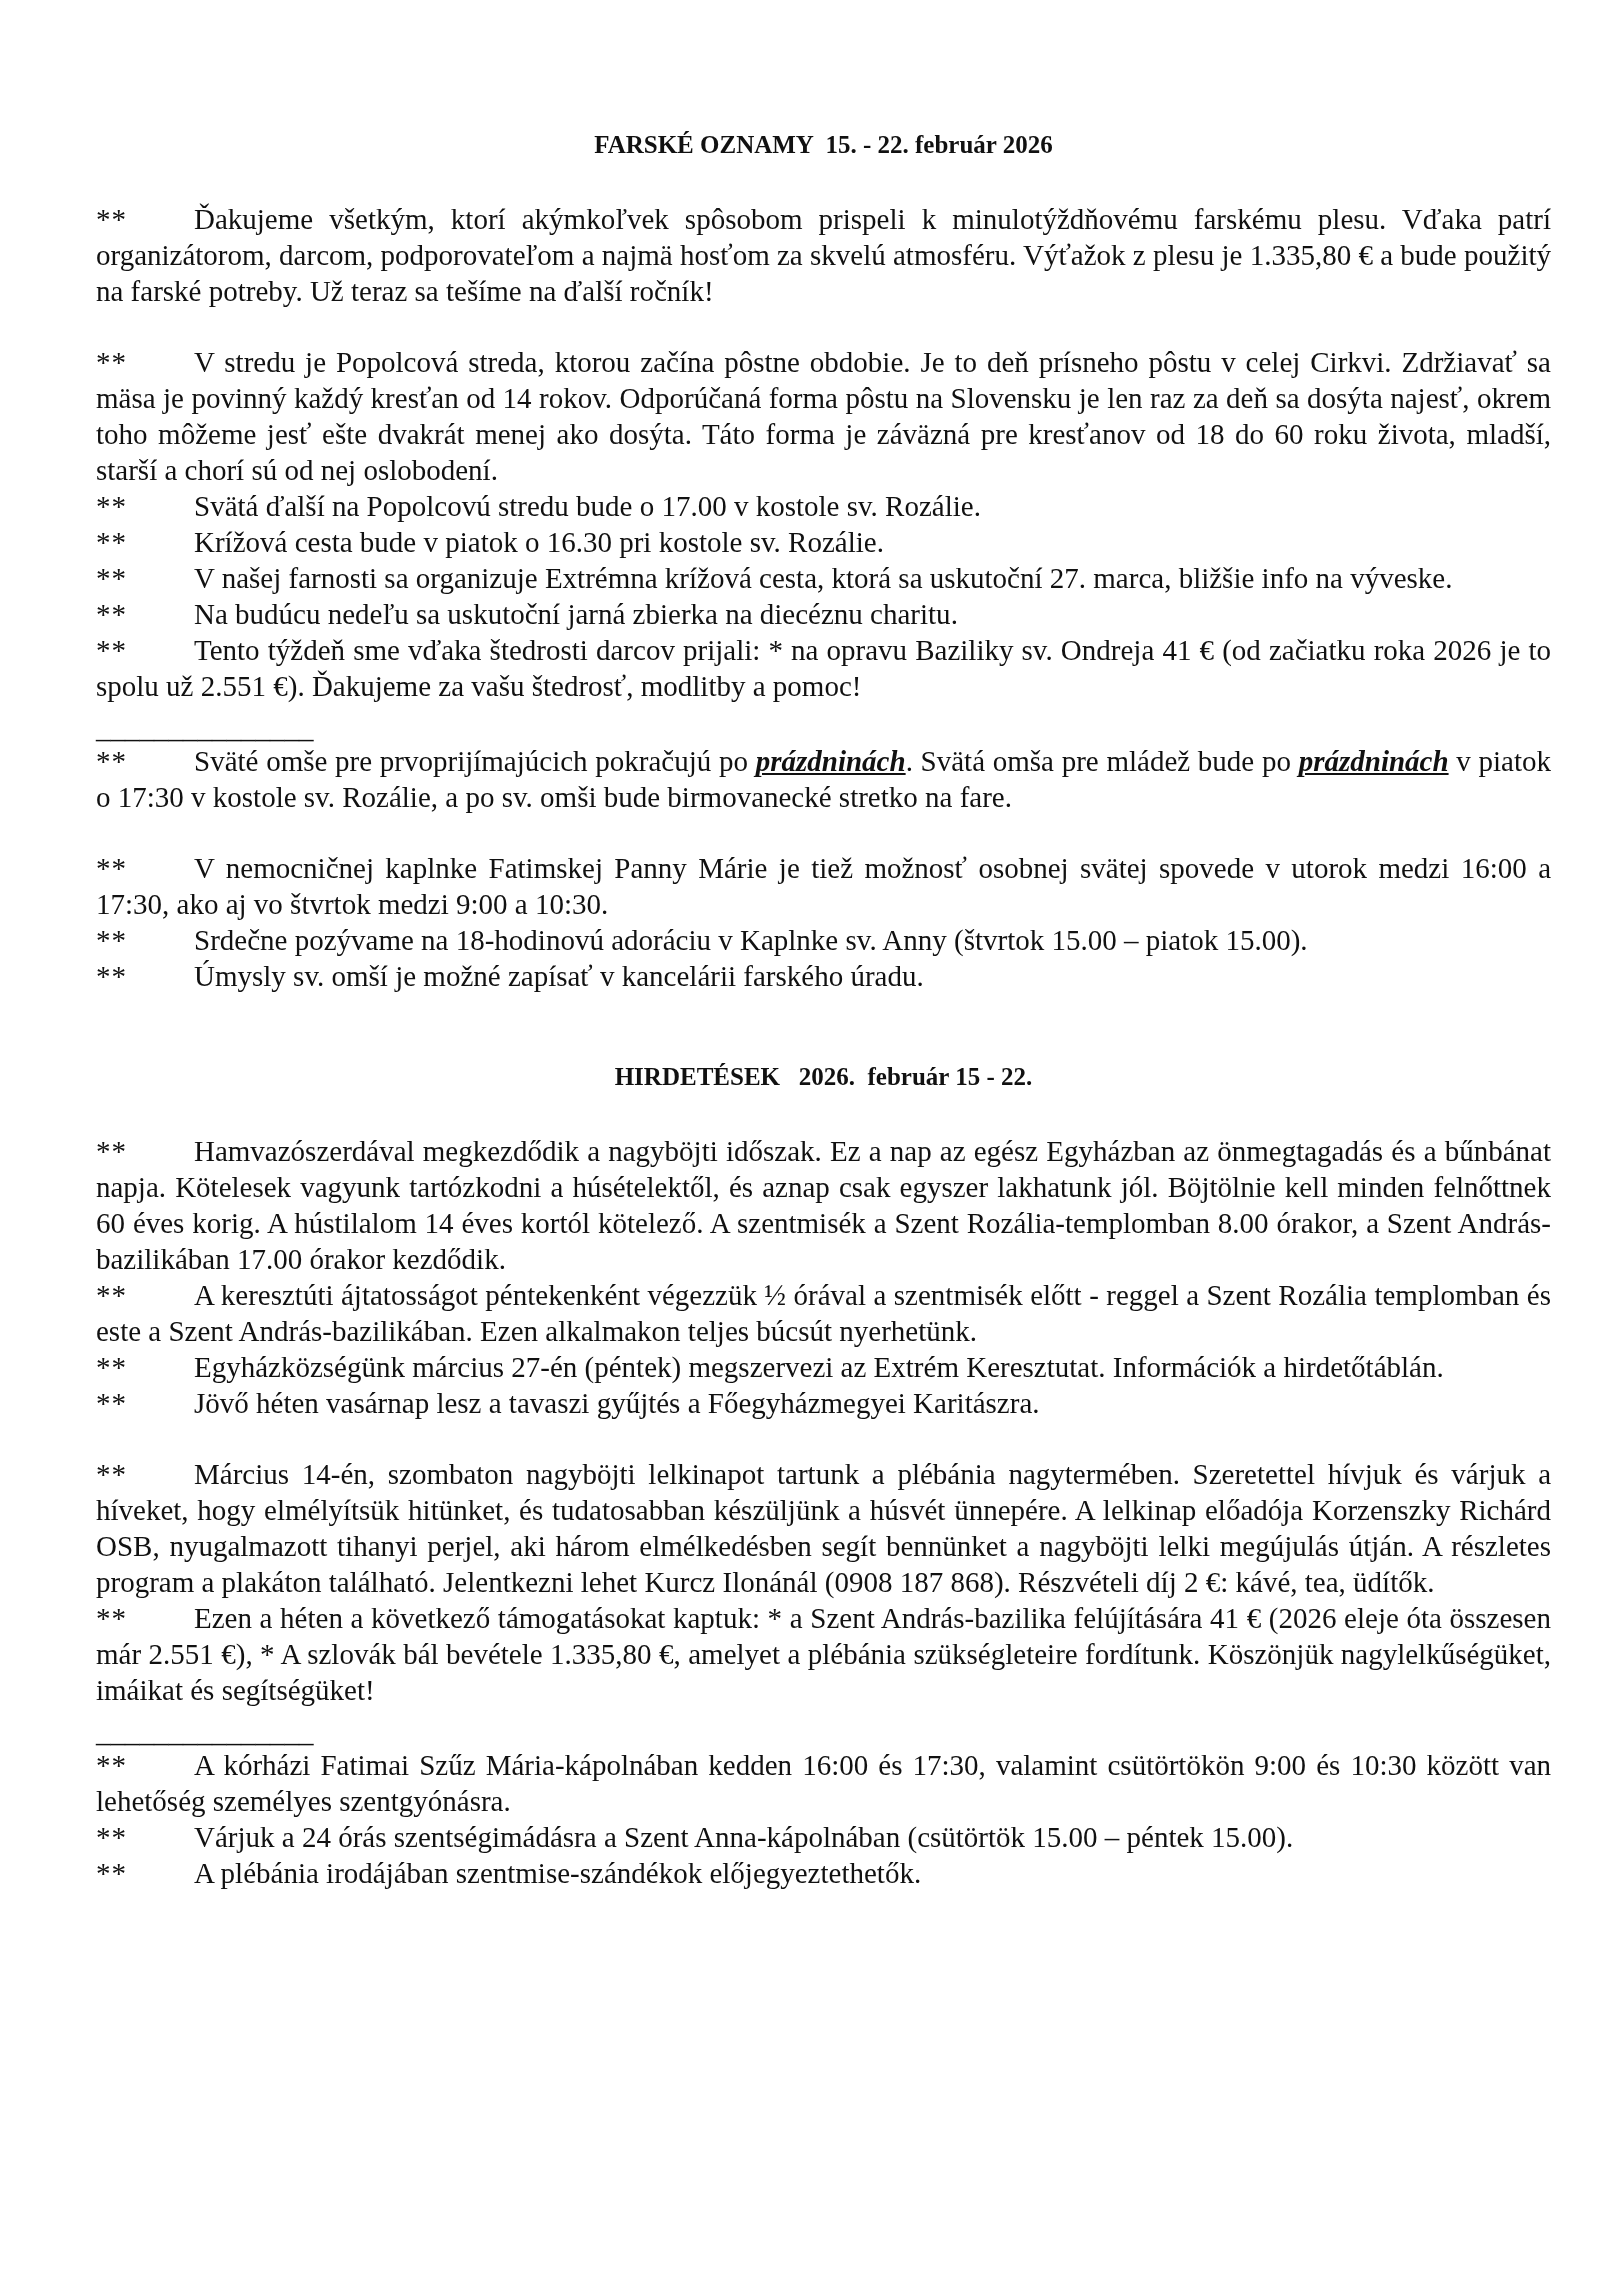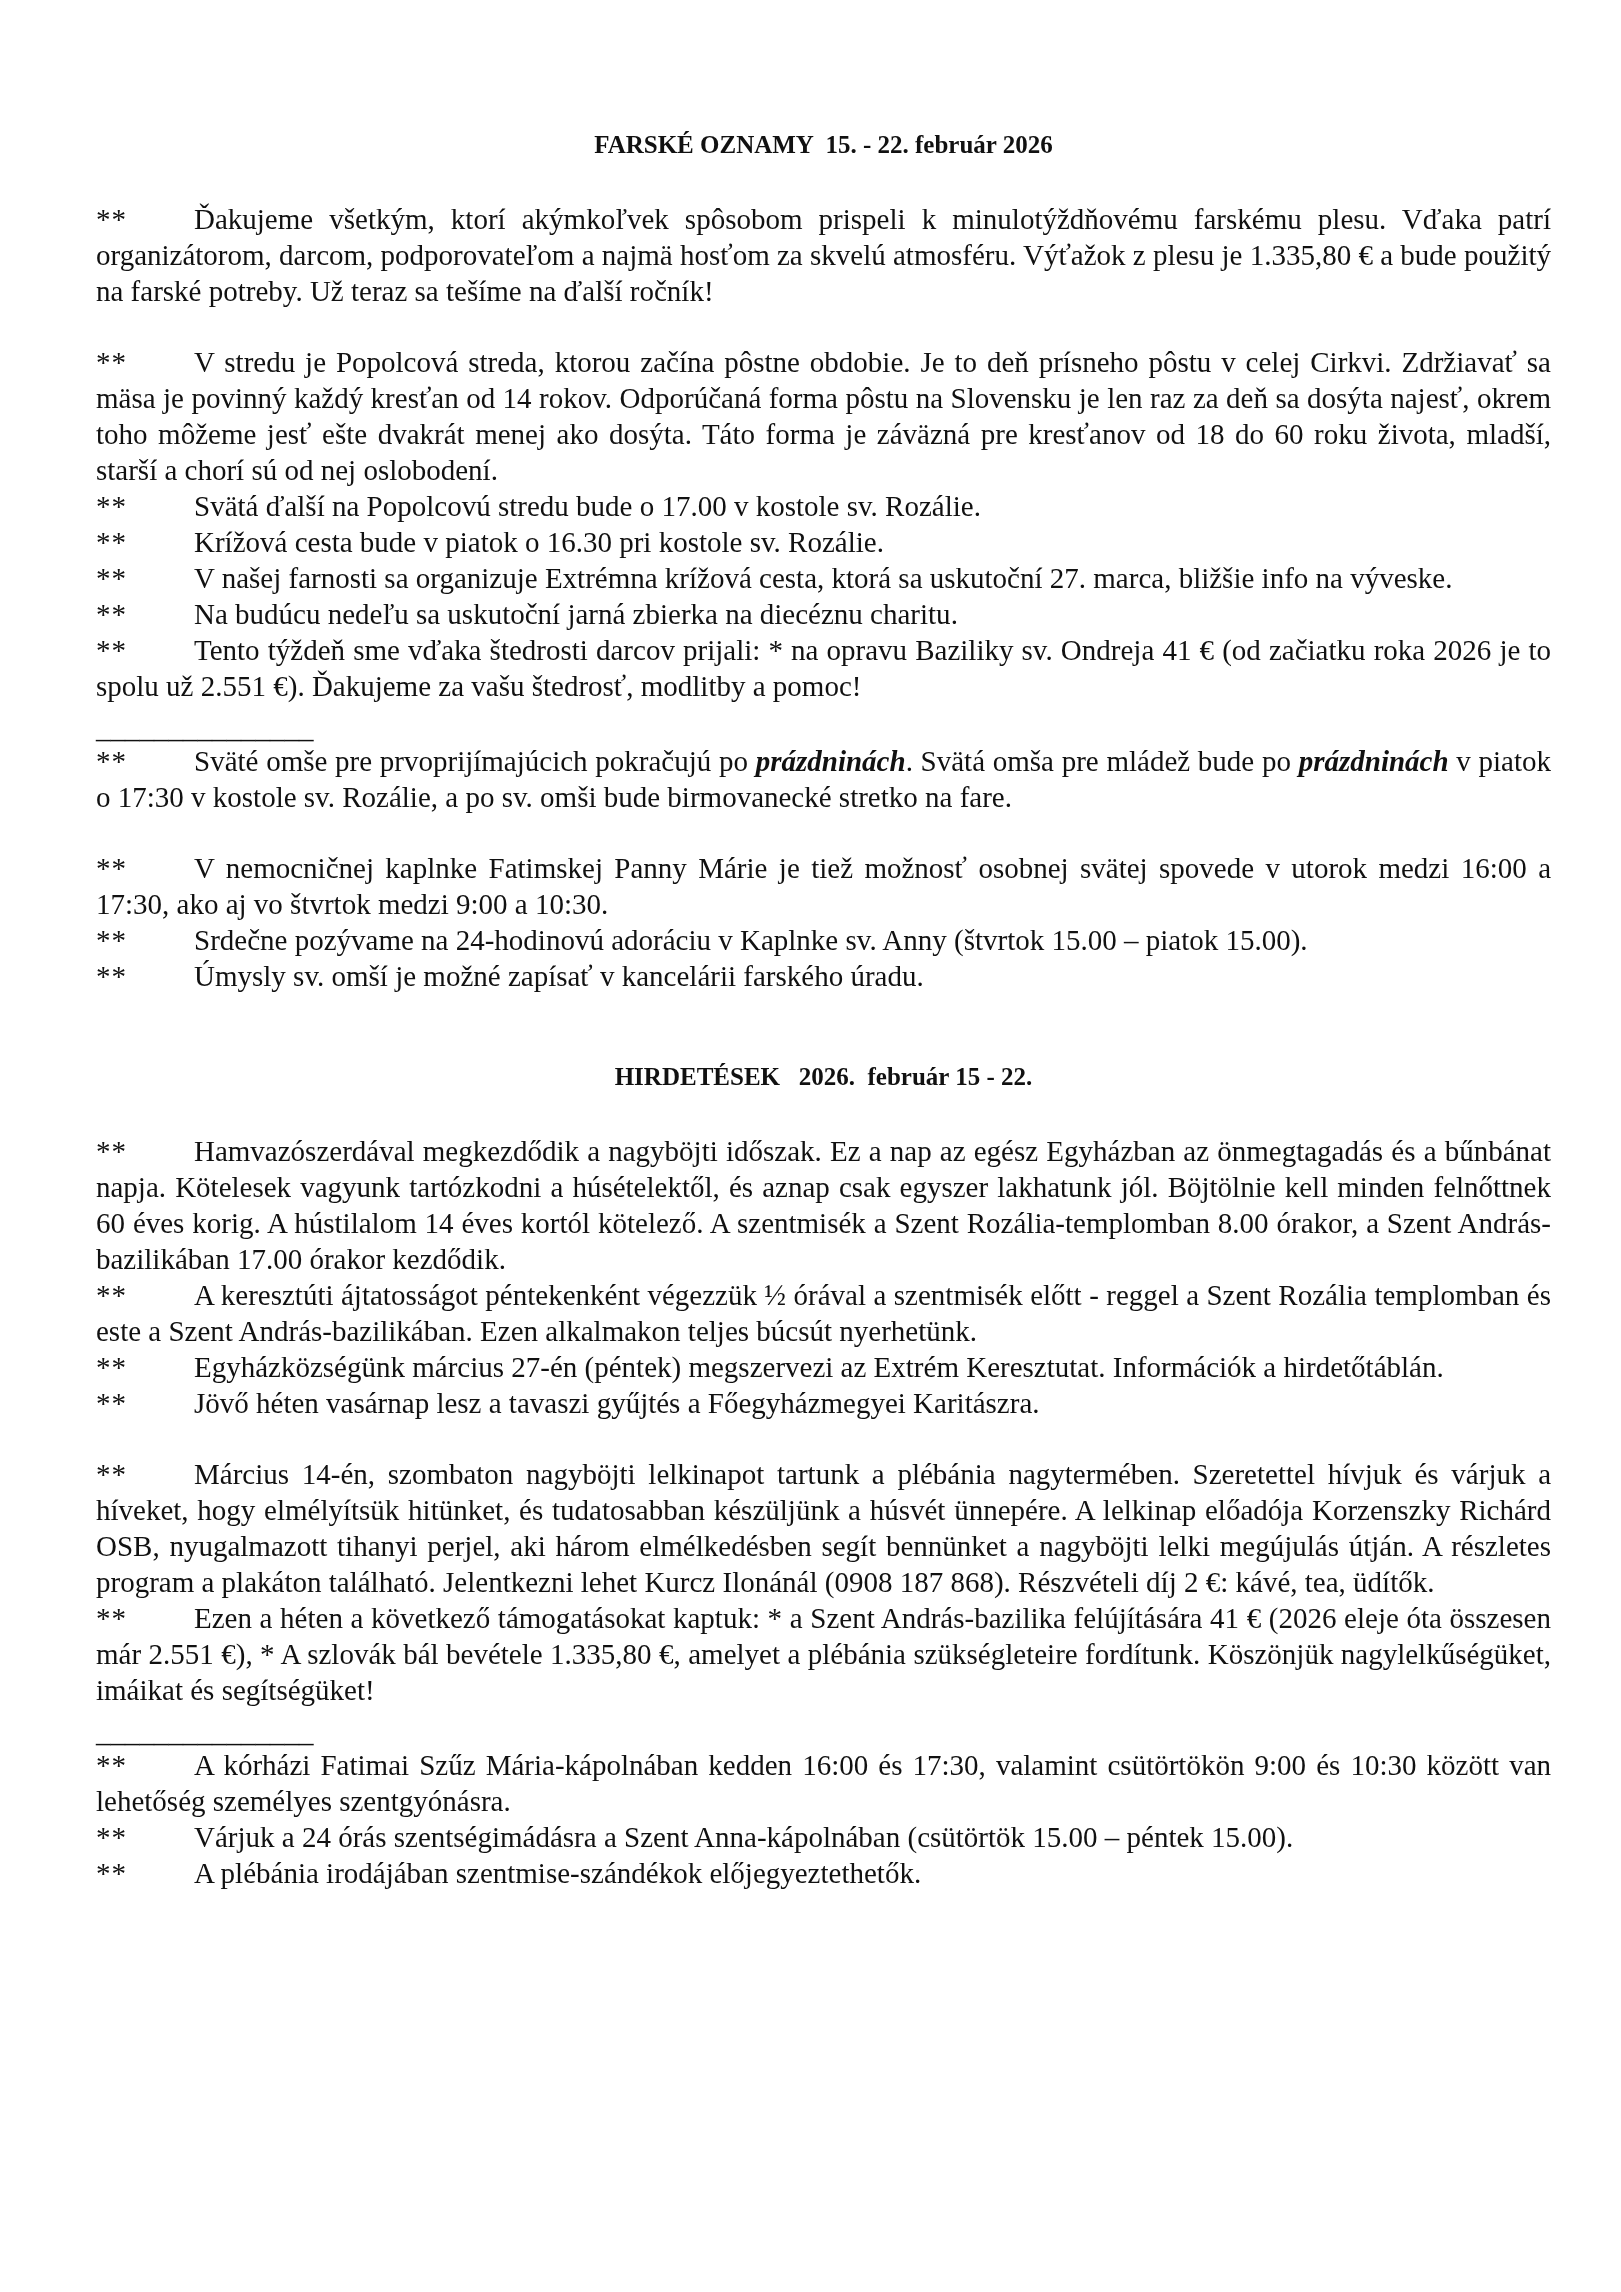--- a/index.html
+++ b/index.html
@@ -32,21 +32,21 @@
       margin: 0;
       text-align: justify;
     }
     .para.gap-before { margin-top: 35px; }
     .para .stars {
       display: inline-block;
       width: 98px;
       letter-spacing: 1px;
     }
     .para .b { font-weight: normal; }
-    .para .bi { font-weight: bold; font-style: italic; }
+    .para .bi { font-weight: bold; font-style: italic; text-decoration: underline; }
     .separator {
       margin: 9.8px 0 0 0;
       line-height: 29px;
       white-space: pre;
     }
   </style>
 </head>
 <body>
 
 <div class="page">
@@ -57,21 +57,21 @@
       <p class="para"><span class="stars">**</span><span>Svätá ďalší </span><span class="b">na Popolcovú stredu</span><span> bude o 17.00 v kostole sv. Rozálie.</span></p>
       <p class="para"><span class="stars">**</span><span class="b">Krížová cesta</span><span> bude v piatok o 16.30 pri kostole sv. Rozálie.</span></p>
       <p class="para"><span class="stars">**</span><span>V našej farnosti sa organizuje </span><span class="b">Extrémna krížová cesta</span><span>, ktorá sa uskutoční 27. marca, bližšie info na výveske.</span></p>
       <p class="para"><span class="stars">**</span><span>Na budúcu nedeľu sa uskutoční jarná </span><span class="b">zbierka na diecéznu charitu</span><span>.</span></p>
       <p class="para"><span class="stars">**</span><span>Tento týždeň sme vďaka štedrosti darcov prijali: * </span><span class="b">na opravu</span><span> Baziliky sv. Ondreja </span><span class="b">41 €</span><span> (od začiatku roka 2026 je to spolu už </span><span class="b">2.551 €</span><span>).  Ďakujeme za vašu štedrosť, modlitby a pomoc!</span></p>
     </div>
   <div class="separator">_______________</div>
   <div>
       <p class="para"><span class="stars">**</span><span>Sväté omše pre </span><span class="b">prvoprijímajúcich</span><span> pokračujú po </span><span class="bi">prázdninách</span><span>. Svätá omša pre </span><span class="b">mládež</span><span> bude po </span><span class="bi">prázdninách</span><span> v piatok o 17:30 v kostole sv. Rozálie, a po sv. omši bude </span><span class="b">birmovanecké stretko</span><span> na fare.</span></p>
       <p class="para gap-before"><span class="stars">**</span><span>V nemocničnej </span><span class="b">kaplnke Fatimskej Panny Márie</span><span> je tiež možnosť </span><span class="b">osobnej svätej spovede</span><span> v utorok medzi 16:00 a 17:30, ako aj vo štvrtok medzi 9:00 a 10:30.</span></p>
-      <p class="para"><span class="stars">**</span><span>Srdečne pozývame na </span><span class="b">24-hodinovú adoráciu</span><span> v Kaplnke sv. Anny (štvrtok 15.00 – piatok 15.00).</span></p>
+      <p class="para"><span class="stars">**</span><span>Srdečne pozývame na </span><span class="b">18-hodinovú adoráciu</span><span> v Kaplnke sv. Anny (štvrtok 15.00 – piatok 15.00).</span></p>
       <p class="para"><span class="stars">**</span><span class="b">Úmysly sv. omší</span><span> je možné zapísať v kancelárii farského úradu.</span></p>
     </div>
 
   <h1 class="heading heading-hu">HIRDETÉSEK   2026.  február 15 - 22.</h1>
   <div>
       <p class="para"><span class="stars">**</span><span class="b">Hamvazószerdával</span><span> megkezdődik a nagyböjti időszak. Ez a nap az egész Egyházban az önmegtagadás és a bűnbánat napja. Kötelesek vagyunk tartózkodni a húsételektől, és aznap csak egyszer lakhatunk jól. Böjtölnie kell minden felnőttnek 60 éves korig. A hústilalom 14 éves kortól kötelező. A szentmisék a Szent Rozália-templomban 8.00 órakor, a Szent András-bazilikában 17.00 órakor kezdődik.</span></p>
       <p class="para"><span class="stars">**</span><span class="b">A keresztúti ájtatosságot</span><span> péntekenként végezzük ½ órával a szentmisék előtt - reggel a Szent Rozália templomban és este a Szent András-bazilikában. Ezen alkalmakon teljes búcsút nyerhetünk.</span></p>
       <p class="para"><span class="stars">**</span><span>Egyházközségünk március 27-én (péntek) megszervezi az </span><span class="b">Extrém Keresztutat</span><span>. Információk a hirdetőtáblán.</span></p>
       <p class="para"><span class="stars">**</span><span>Jövő héten vasárnap lesz a tavaszi </span><span class="b">gyűjtés a Főegyházmegyei Karitászra</span><span>.</span></p>
       <p class="para gap-before"><span class="stars">**</span><span>Március 14-én, szombaton </span><span class="b">nagyböjti lelkinapot</span><span> tartunk a plébánia nagytermében. Szeretettel hívjuk és várjuk a híveket, hogy  elmélyítsük hitünket, és tudatosabban készüljünk a húsvét ünnepére. A lelkinap előadója </span><span class="b">Korzenszky Richárd OSB,</span><span> nyugalmazott tihanyi perjel, aki három elmélkedésben segít bennünket a nagyböjti lelki megújulás útján. A részletes program a plakáton található. Jelentkezni lehet </span><span class="b">Kurcz Ilonánál</span><span> (0908 187 868). </span><span class="b">Részvételi</span><span> díj </span><span class="b">2 €</span><span>: kávé, tea, üdítők.</span></p>

